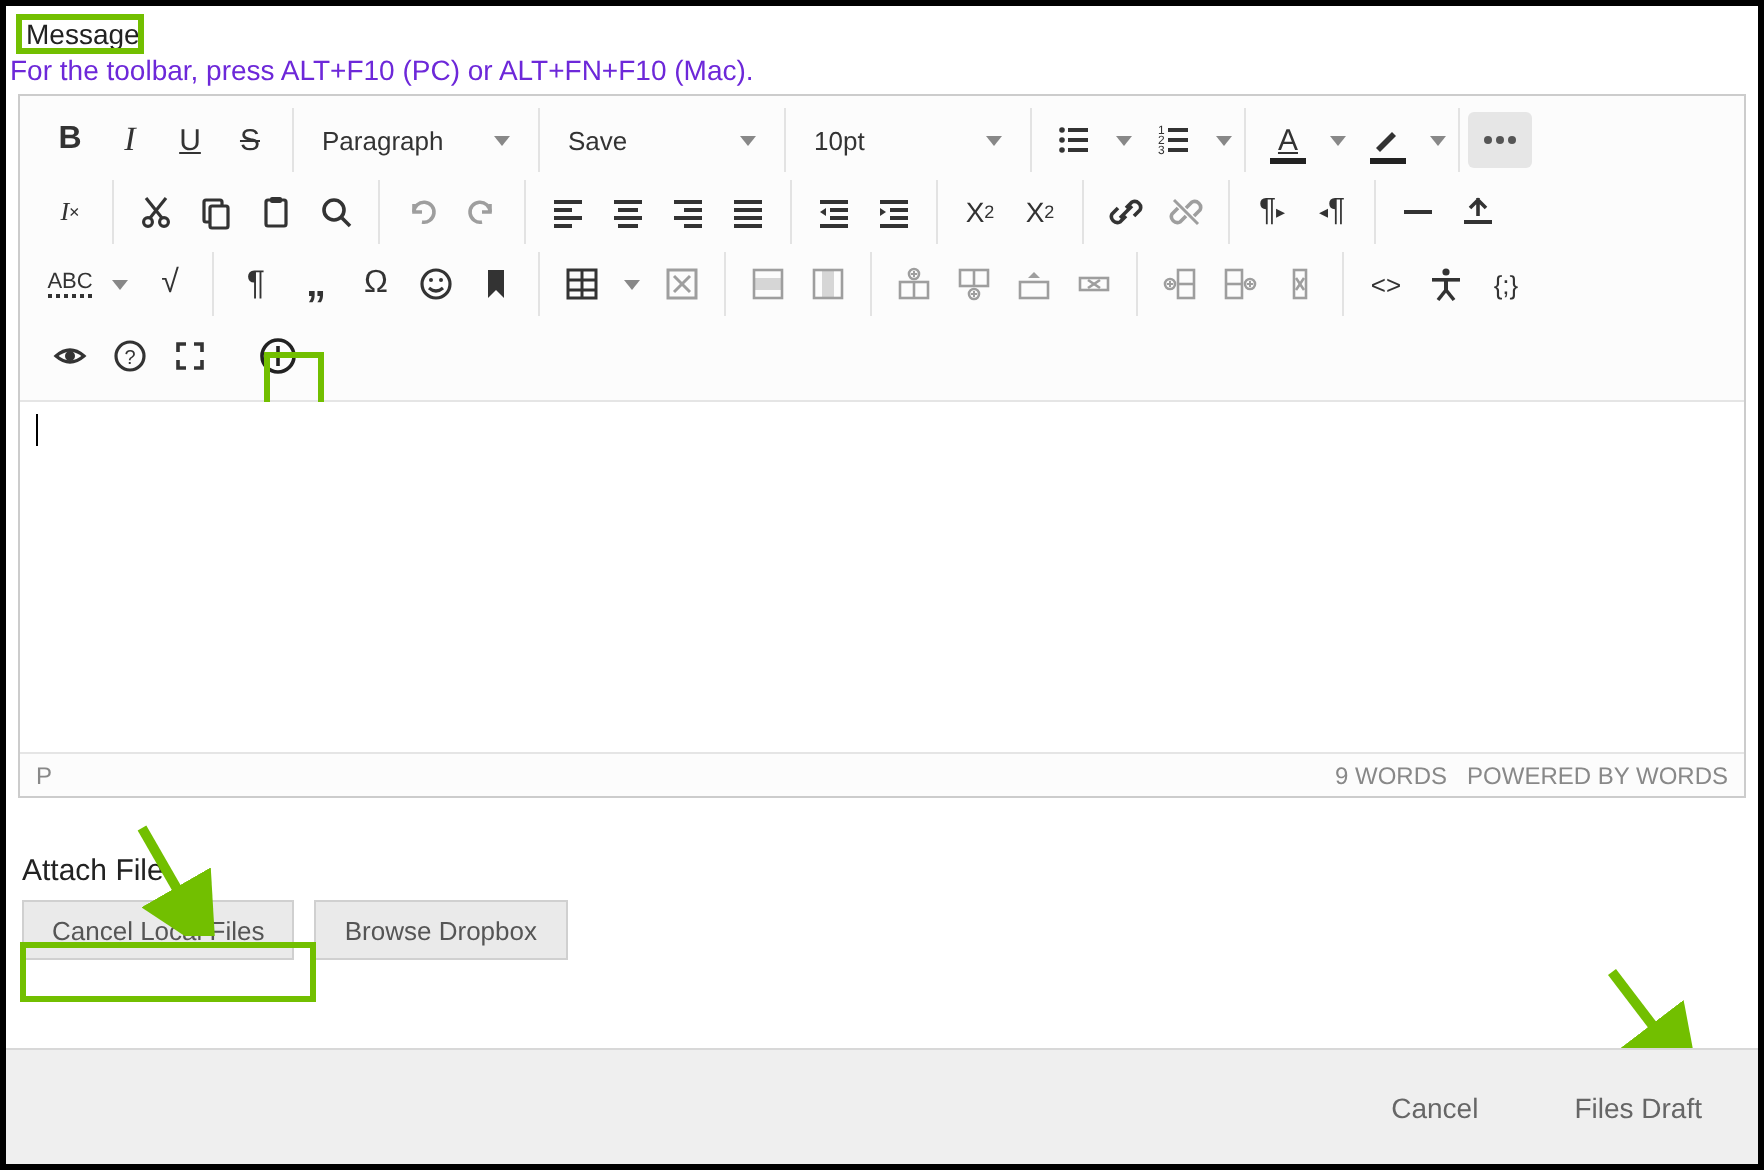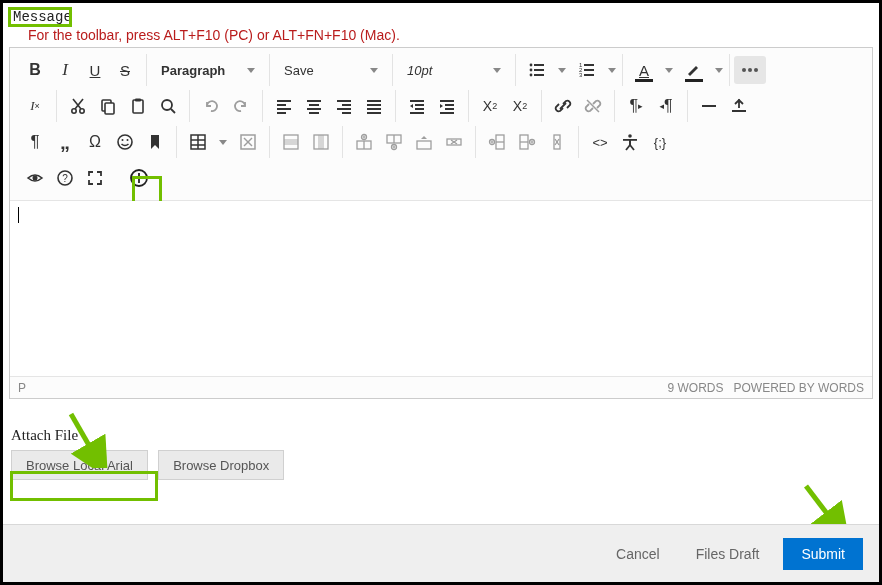--- a/index.html
+++ b/index.html
@@ -17,22 +17,22 @@
     position: relative;
     background: #fff;
   }
   .section-label {
     font-size: 14px;
     color: #222;
     padding: 2px 4px;
   }
   .hint {
     font-size: 14px;
-    color: #b91c1c;
-    padding: 2px 25px 4px;
+    color: #6d28d9;
+    padding: 2px 2px 4px;
   }
   .editor-wrap {
     margin: 0 6px;
     border: 1px solid #ccc;
   }
   .toolbar {
     background: #fcfcfc;
     border-bottom: 1px solid #e5e5e5;
     padding: 4px;
     display: flex;
@@ -134,21 +134,21 @@
   .footer {
     position: absolute;
     left: 0; right: 0; bottom: 0;
     height: 58px;
     background: #efefef;
     border-top: 1px solid #d8d8d8;
     display: flex;
     align-items: center;
     justify-content: flex-end;
     padding: 0 16px;
-    gap: 12px;
+    gap: 24px;
   }
   .footer .link-btn {
     color: #666;
     font-size: 14px;
     padding: 8px 12px;
     cursor: pointer;
   }
   .footer .primary {
     background: #0073d1;
     color: #fff;
@@ -202,21 +202,21 @@
   </svg>
   <svg class="arrow" style="left:795px; top:475px;" width="60" height="60">
     <defs>
         <marker id="ah3" markerWidth="8" markerHeight="8" refX="4" refY="4" orient="auto">
           <path d="M0,0 L8,4 L0,8 Z" fill="#72bf00"></path>
         </marker>
       </defs>
     <line x1="8" y1="8" x2="40" y2="50" stroke="#72bf00" stroke-width="5" marker-end="url(#ah3)"></line>
   </svg>
 
-  <div style="padding:6px 6px 0;font-family:Liberation Mono, monospace;">
+  <div style="padding:6px 6px 0;">
     <span class="section-label">Message</span>
   </div>
   <div class="hint">For the toolbar, press ALT+F10 (PC) or ALT+FN+F10 (Mac).</div>
 
   <div class="editor-wrap">
 
     <div class="toolbar" style="border-bottom:1px solid #e5e5e5;">
       <div class="tb-row">
         <div class="tb-group">
           <div class="tb-btn">
@@ -226,33 +226,33 @@
               <i style="font-family:serif;font-size:17px;">I</i>
             </div>
           <div class="tb-btn">
               <span style="text-decoration:underline;font-size:15px;">U</span>
             </div>
           <div class="tb-btn">
               <span style="text-decoration:line-through;font-size:15px;">S</span>
             </div>
         </div>
         <div class="tb-group">
-          <div class="tb-select" style="min-width:110px;font-weight:bold;">
+          <div class="tb-select" style="min-width:110px;">
             <span>Paragraph</span>
               <span class="caret"></span>
           </div>
         </div>
         <div class="tb-group">
           <div class="tb-select" style="min-width:110px;">
             <span>Save</span>
               <span class="caret"></span>
           </div>
         </div>
         <div class="tb-group">
-          <div class="tb-select" style="min-width:110px;font-style:italic;">
+          <div class="tb-select" style="min-width:110px;">
             <span>10pt</span>
               <span class="caret"></span>
           </div>
         </div>
         <div class="tb-group">
           <div class="tb-btn">
             <svg class="icon18" viewBox="0 0 18 18">
                 <circle cx="3" cy="4" r="1.4" fill="currentColor"></circle>
                 <rect x="6" y="3" width="10" height="2" fill="currentColor"></rect>
                 <circle cx="3" cy="9" r="1.4" fill="currentColor"></circle>
@@ -447,20 +447,29 @@
                 <rect x="2" y="13" width="14" height="2" fill="currentColor"></rect>
                 <path d="M9 2 L9 11 M5 7 L9 3 L13 7" fill="none" stroke="currentColor" stroke-width="1.8"></path>
               </svg>
             </div>
         </div>
       </div>
 
       <div class="tb-row">
         <div class="tb-group">
           <div class="tb-btn">
+              <span style="font-size:11px;border-bottom:2px dotted #333;">ABC</span>
+            </div>
+          <span class="caret"></span>
+          <div class="tb-btn" style="margin-left:6px;">
+              <span style="font-size:16px;">√</span>
+            </div>
+        </div>
+        <div class="tb-group">
+          <div class="tb-btn">
               <span style="font-size:17px;">¶</span>
             </div>
           <div class="tb-btn">
               <span style="font-size:20px;font-weight:bold;">„</span>
             </div>
           <div class="tb-btn">
               <span style="font-size:16px;">Ω</span>
             </div>
           <div class="tb-btn">
               <svg class="icon18" viewBox="0 0 18 18">
@@ -624,26 +633,25 @@
     <div class="statusbar">
       <span>P</span>
       <span>
         <span>9 WORDS</span>&nbsp;&nbsp;
         <span>POWERED BY WORDS</span>
       </span>
     </div>
   </div>
 
   <div class="attach-section">
-    <div style="margin-bottom:6px;font-family:Liberation Serif, serif;">Attach File</div>
+    <div style="margin-bottom:6px;">Attach File</div>
     <div style="margin:2px 0 0;">
-      <div class="attach-btn">Browse Local Arial</div>
+      <div class="attach-btn">Cancel Local Files</div>
       <div class="attach-btn">Browse Dropbox</div>
     </div>
   </div>
 
   <div class="footer">
     <span class="link-btn">Cancel</span>
     <span class="link-btn">Files Draft</span>
-    <button class="primary">Submit</button>
   </div>
 
 </div>
 
 </body></html>

